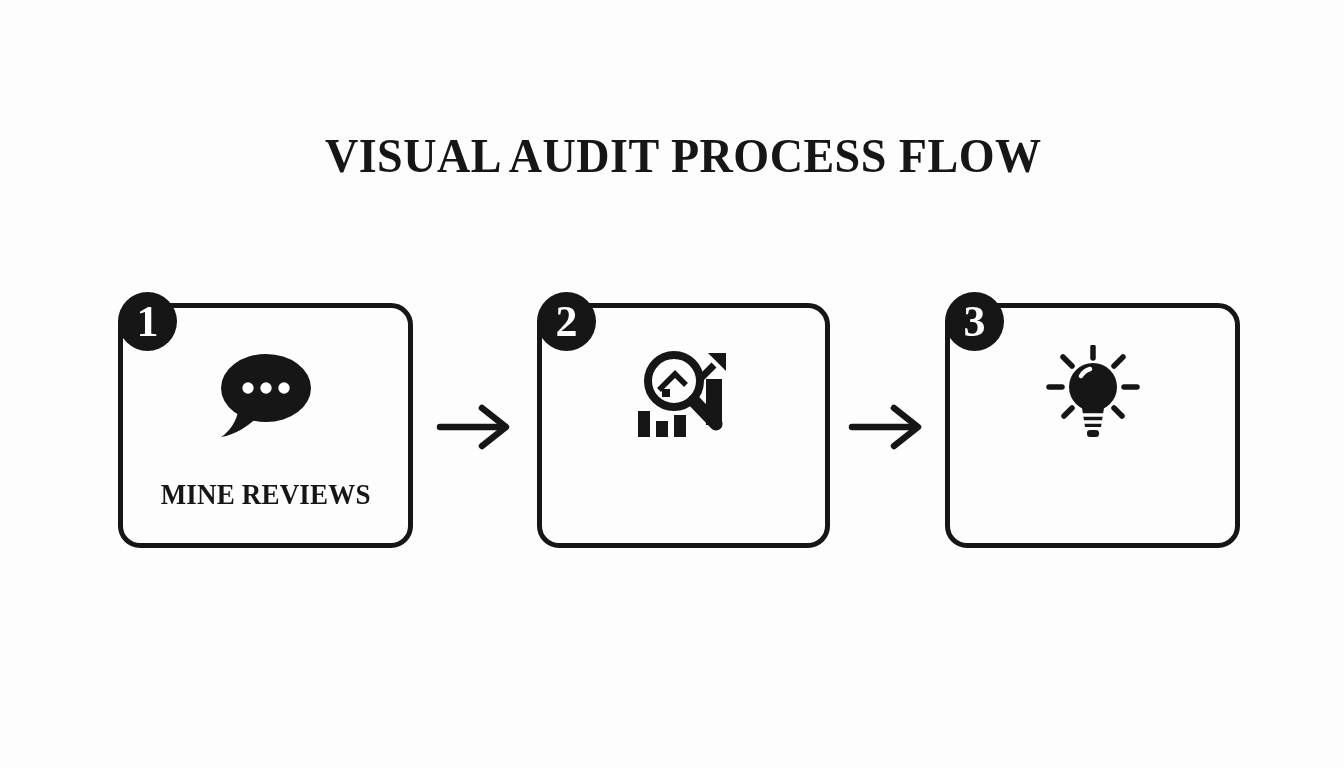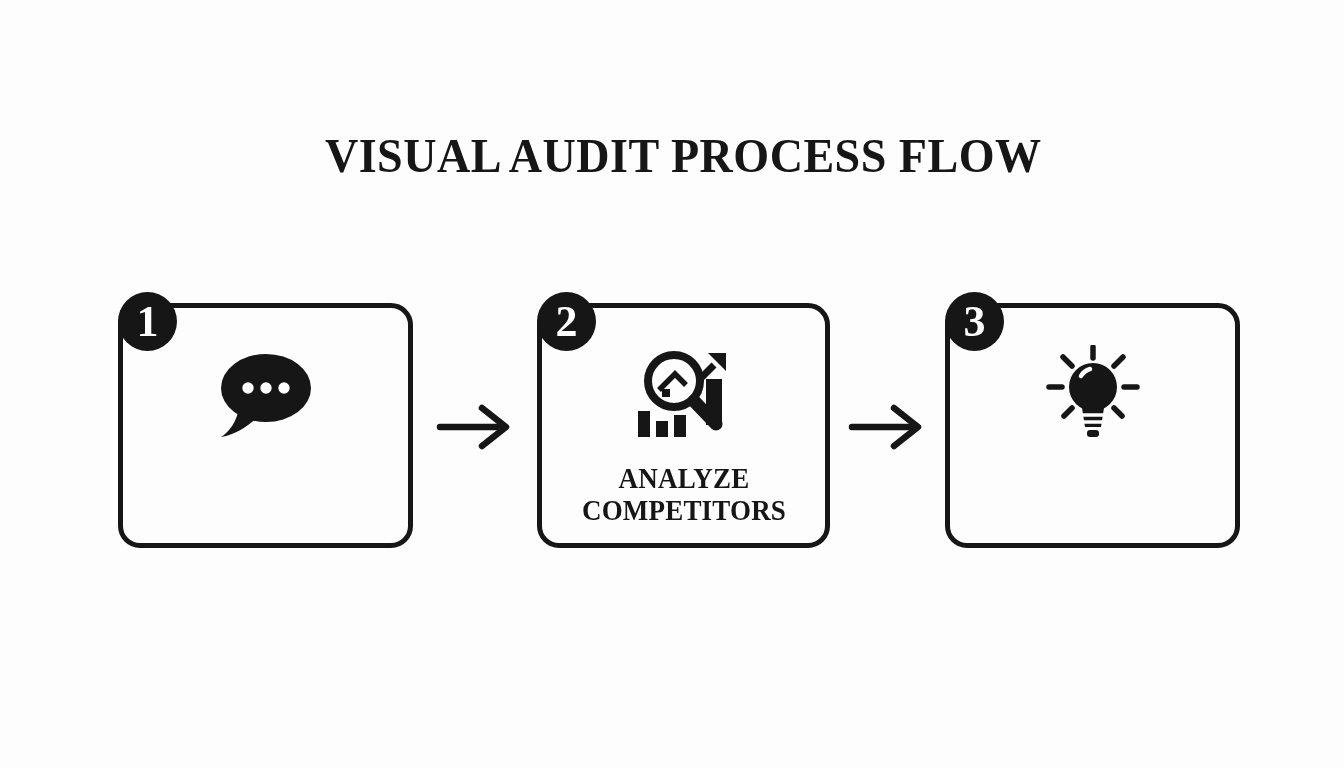--- a/index.html
+++ b/index.html
@@ -97,20 +97,23 @@
     </div>
     <div class="step-icon">
       <svg width="100" height="92" viewBox="0 0 100 92" aria-hidden="true">
         <ellipse cx="50" cy="39" rx="45" ry="34" fill="currentColor"></ellipse>
         <path d="M23 58 C21 73 13 83 5 88 C21 85 34 76 43 66 Z" fill="currentColor"></path>
         <circle cx="32" cy="39" r="5.7" fill="#ffffff"></circle>
         <circle cx="50" cy="39" r="5.7" fill="#ffffff"></circle>
         <circle cx="68" cy="39" r="5.7" fill="#ffffff"></circle>
       </svg>
     </div>
+    <div class="step-label">
+      <span>MINE REVIEWS</span>
+    </div>
   </div>
 
   <div class="flow-arrow arrow-1">
     <svg width="80" height="60" viewBox="0 0 80 60" aria-hidden="true">
       <path d="M4 30 H64" stroke="currentColor" stroke-width="6.5" stroke-linecap="round" fill="none"></path>
       <path d="M46 11 L70 30 L46 49" stroke="currentColor" stroke-width="6.5" stroke-linecap="round" stroke-linejoin="round" fill="none"></path>
     </svg>
   </div>
 
   <div class="card card-2">
@@ -123,23 +126,20 @@
         <rect x="20" y="78" width="12" height="16" fill="currentColor"></rect>
         <rect x="38" y="72" width="12" height="22" fill="currentColor"></rect>
         <rect x="70" y="36" width="16" height="46" fill="currentColor"></rect>
         <path d="M56 44 L78 22" stroke="currentColor" stroke-width="7" fill="none"></path>
         <path d="M90 10 L72 10 L90 28 Z" fill="currentColor"></path>
         <circle cx="38" cy="38" r="26" fill="var(--bg, #fdfdfd)" stroke="currentColor" stroke-width="8"></circle>
         <path d="M23 47 L39 31 L50 42" stroke="currentColor" stroke-width="5.5" stroke-linejoin="miter" fill="none"></path>
         <rect x="26" y="46" width="8" height="8" fill="currentColor"></rect>
         <path d="M58 58 L80 81" stroke="currentColor" stroke-width="13" stroke-linecap="round" fill="none"></path>
       </svg>
-    </div>
-    <div class="step-label">
-      <span>ANALYZE COMPETITORS</span>
     </div>
   </div>
 
   <div class="flow-arrow arrow-2">
     <svg width="80" height="60" viewBox="0 0 80 60" aria-hidden="true">
       <path d="M4 30 H64" stroke="currentColor" stroke-width="6.5" stroke-linecap="round" fill="none"></path>
       <path d="M46 11 L70 30 L46 49" stroke="currentColor" stroke-width="6.5" stroke-linecap="round" stroke-linejoin="round" fill="none"></path>
     </svg>
   </div>
 

